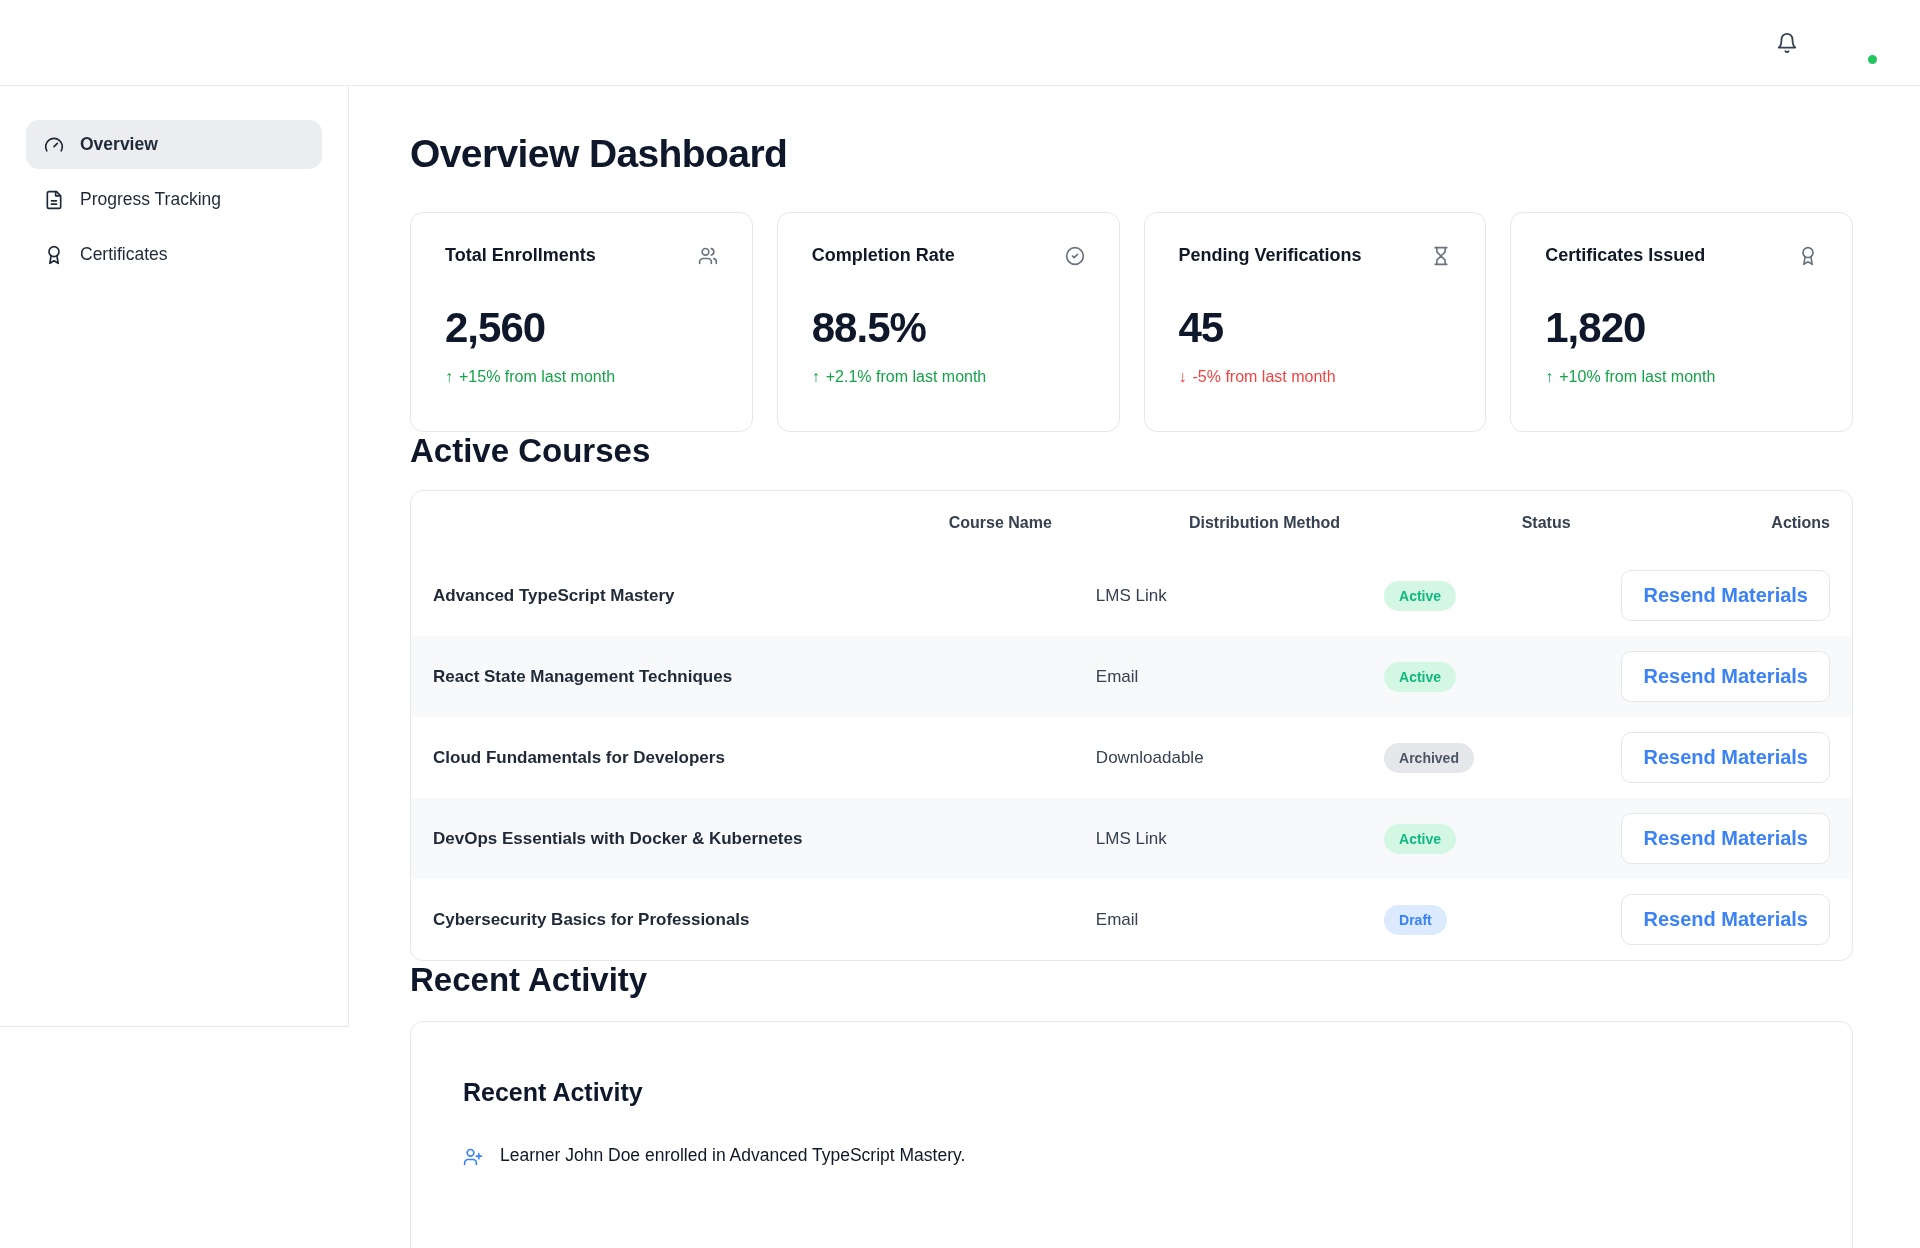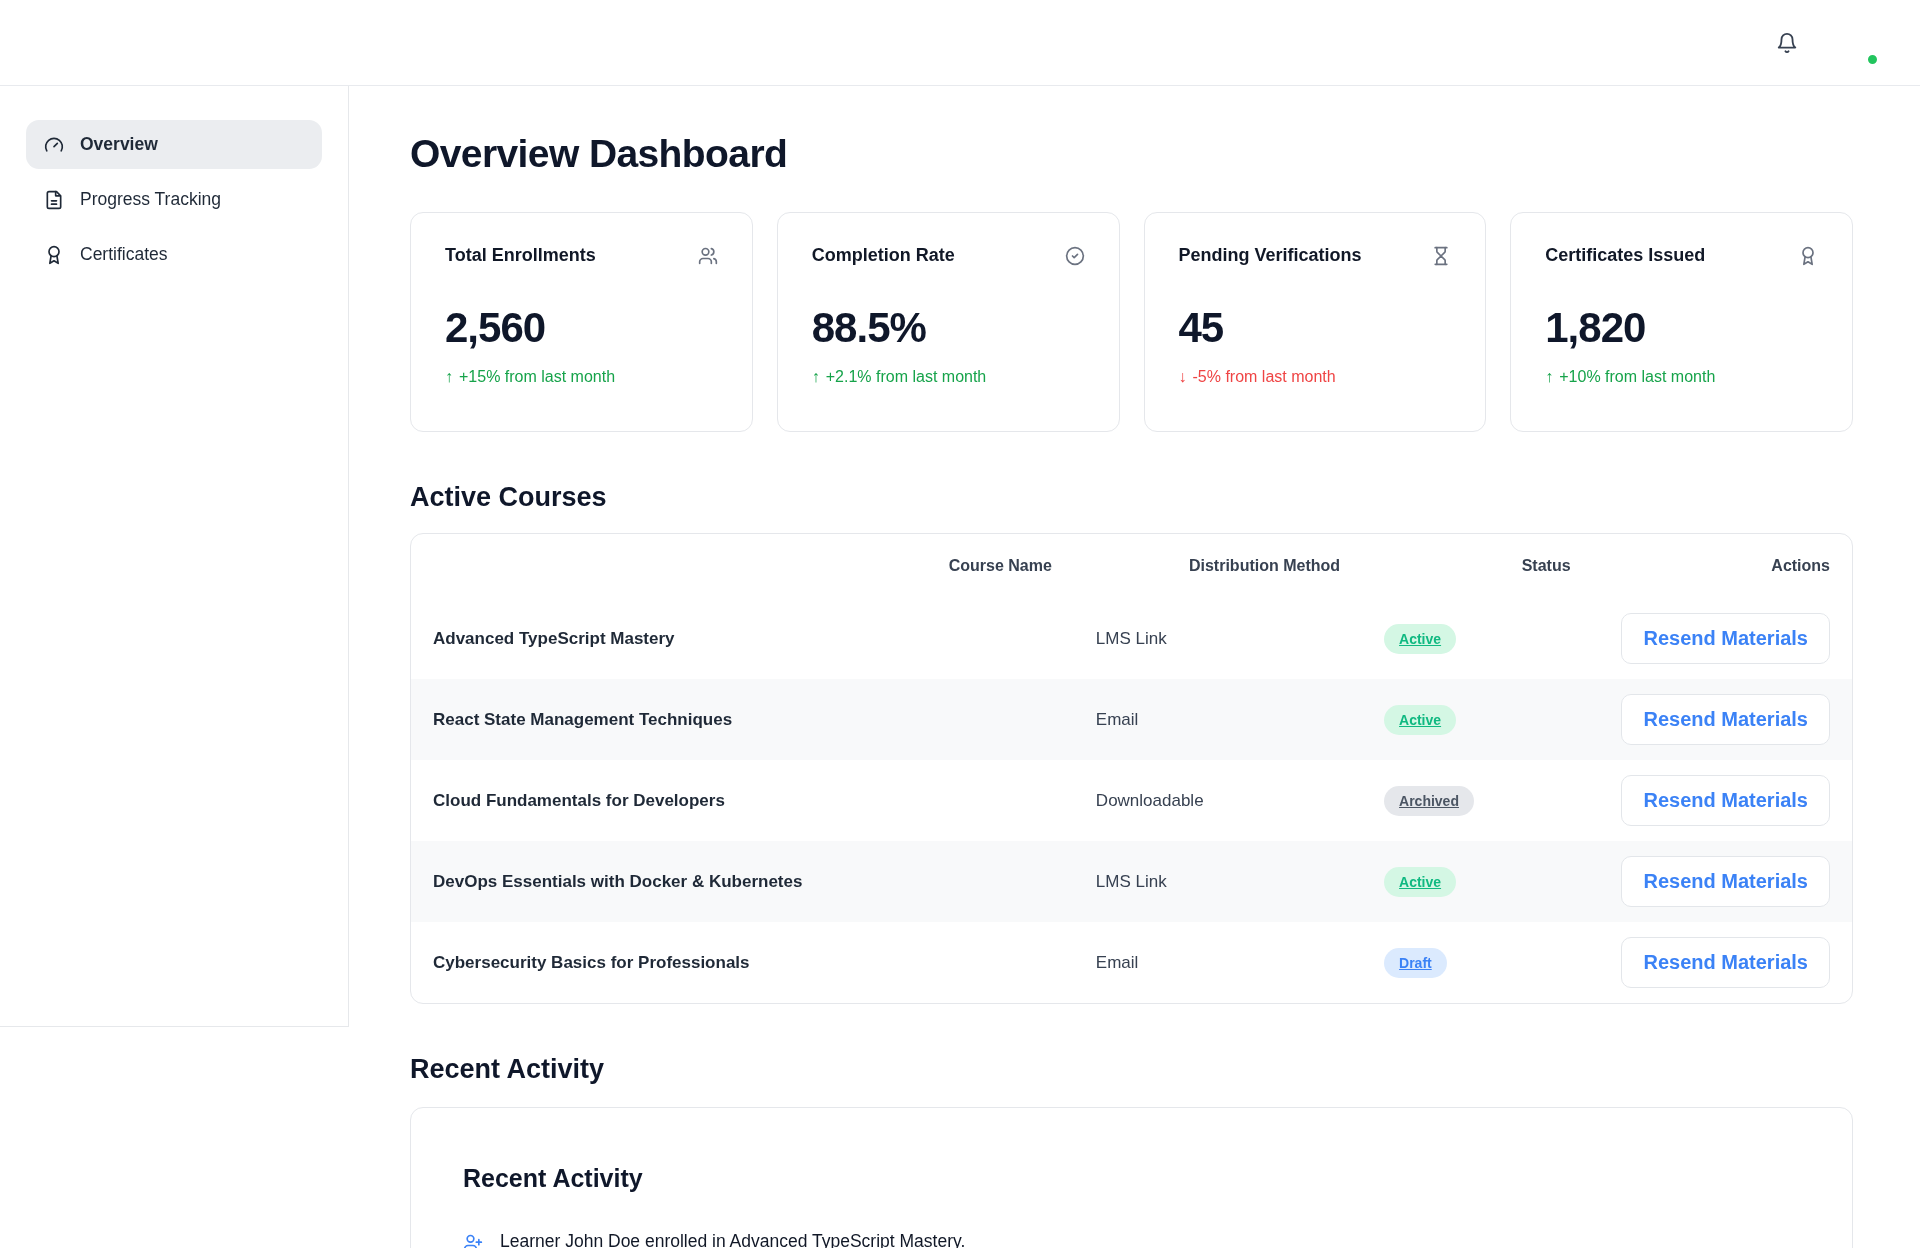--- a/index.html
+++ b/index.html
@@ -54,21 +54,21 @@
   }
   .stat-top { display:flex; align-items:center; justify-content:space-between; }
   .stat-label { font-size:18px; font-weight:600; color:#111827; }
   .stat-icon { color:#6b7280; display:flex; }
   .stat-value { font-size:42px; font-weight:700; margin-top:38px; letter-spacing:-1px; color:#0f172a; }
   .stat-delta { margin-top:16px; font-size:16px; font-weight:500; display:flex; gap:6px; align-items:center; }
   .stat-delta[data-direction="up"] { color:#16a34a; }
   .stat-delta[data-direction="down"] { color:#ef4444; }
 
   
-  .section-title { font-size:27px; font-weight:700; margin-top:50px; color:#0f172a; }
+  .section-title { font-size:33px; font-weight:700; color:#0f172a; }
 
   
   .table-card {
     margin-top:20px; border:1px solid #e5e7eb; border-radius:13px;
     overflow:hidden; background:#fff;
   }
   table { width:100%; border-collapse:collapse; }
   thead th {
     text-align:right; font-size:16px; font-weight:700; color:#374151;
     height:64px; vertical-align:middle; padding:0 22px;
@@ -79,21 +79,21 @@
   th:nth-child(3) { width:16%; }
   th:nth-child(4) { width:18%; }
   tbody td { height:81px; vertical-align:middle; padding:0 22px; font-size:17px; }
   tbody tr:nth-child(even) { background:#f8f9fa; }
   td.course { font-weight:700; color:#1f2937; }
   td.method { color:#374151; }
   td.actions { text-align:right; }
 
   .badge {
     display:inline-block; padding:7px 15px; border-radius:999px;
-    font-size:14px; font-weight:700;text-decoration:underline;
+    font-size:14px; font-weight:700;
   }
   .badge[data-status="Active"]   { background:#d4f7e4; color:#10b981; }
   .badge[data-status="Archived"] { background:#e5e7eb; color:#4b5563; }
   .badge[data-status="Draft"]    { background:#dbeafe; color:#3b82f6; }
 
   .resend-btn {
     border:1px solid #e3e6ea; background:#fff; color:#3b82f6;
     font-family:inherit; font-weight:700; font-size:20px;
     padding:13px 21px; border-radius:10px; cursor:pointer;
   }

